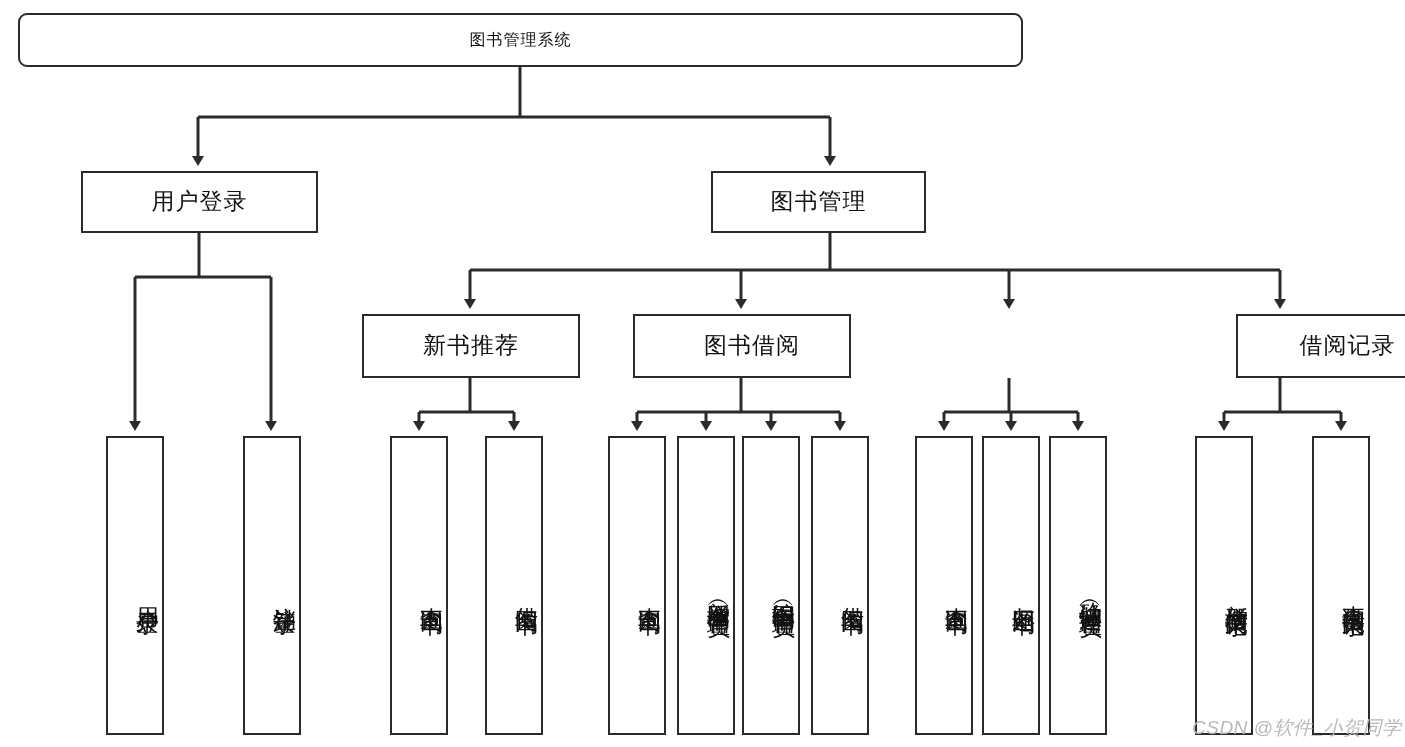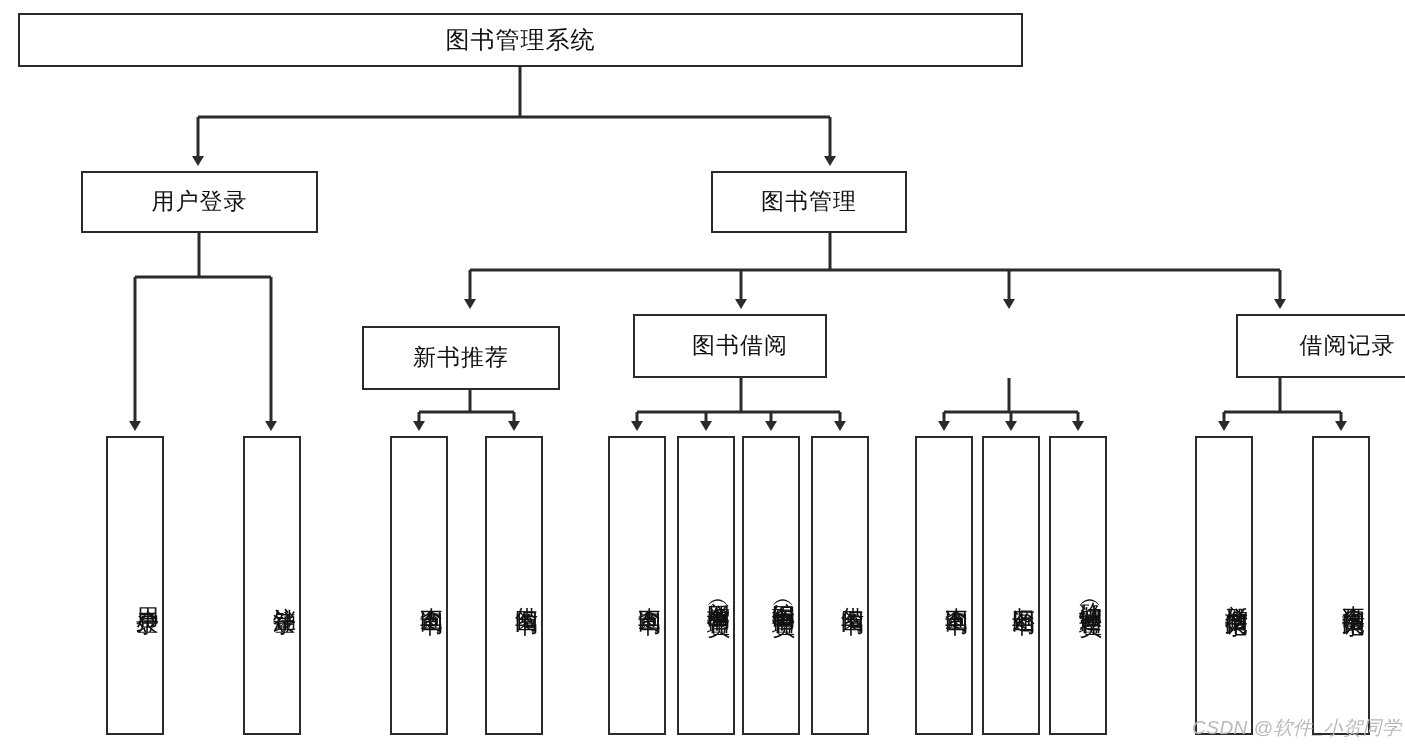--- a/index.html
+++ b/index.html
@@ -37,21 +37,22 @@
     color: #111111;
     text-align: center;
     z-index: 2;
   }
   .node.horiz {
     font-size: 23px;
     line-height: 1.2;
     letter-spacing: 1px;
   }
   .node.root {
-    font-size: 24px;
+    font-size: 16px;
+    border-radius: 9px;
   }
   .node.vert {
     writing-mode: vertical-rl;
     text-orientation: upright;
     font-size: 23px;
     line-height: 1.25;
     letter-spacing: 2px;
     padding-top: 14px;
     align-items: flex-start;
     justify-content: center;
@@ -119,24 +120,24 @@
       <path d="M1280,378 L1280,412"></path>
       <path d="M1224,412 L1341,412"></path>
       <path d="M1224,412 L1224,422" marker-end="url(#arrow)"></path>
       <path d="M1341,412 L1341,422" marker-end="url(#arrow)"></path>
     </g>
   </svg>
 
   <div class="node horiz root" style="left:18px; top:13px; width:1005px; height:54px;">图书管理系统</div>
 
   <div class="node horiz" style="left:81px; top:171px; width:237px; height:62px;">用户登录</div>
-  <div class="node horiz" style="left:711px; top:171px; width:196px; height:62px;">图书管理</div>
+  <div class="node horiz" style="left:711px; top:171px; width:215px; height:62px;">图书管理</div>
 
-  <div class="node horiz" style="left:362px; top:314px; width:198px; height:64px;margin-top:12px;">新书推荐</div>
-  <div class="node horiz" style="left:633px; top:314px; width:194px; height:64px;padding-left:20px;">图书借阅</div>
+  <div class="node horiz" style="left:362px; top:314px; width:218px; height:64px;">新书推荐</div>
+  <div class="node horiz" style="left:633px; top:314px; width:218px; height:64px;padding-left:20px;">图书借阅</div>
   <div class="node horiz" style="left:1236px; top:314px; width:216px; height:64px;padding-left:7px;">借阅记录</div>
 
   <div class="node vert" style="left:106px; top:436px; width:58px; height:299px;">用户登录</div>
   <div class="node vert" style="left:243px; top:436px; width:58px; height:299px;">注销登录</div>
 
   <div class="node vert" style="left:390px; top:436px; width:58px; height:299px;">查询图书</div>
   <div class="node vert" style="left:485px; top:436px; width:58px; height:299px;">借阅图书</div>
 
   <div class="node vert" style="left:608px; top:436px; width:58px; height:299px;">查询图书</div>
   <div class="node vert" style="left:677px; top:436px; width:58px; height:299px;">新增图书（管理员）</div>

